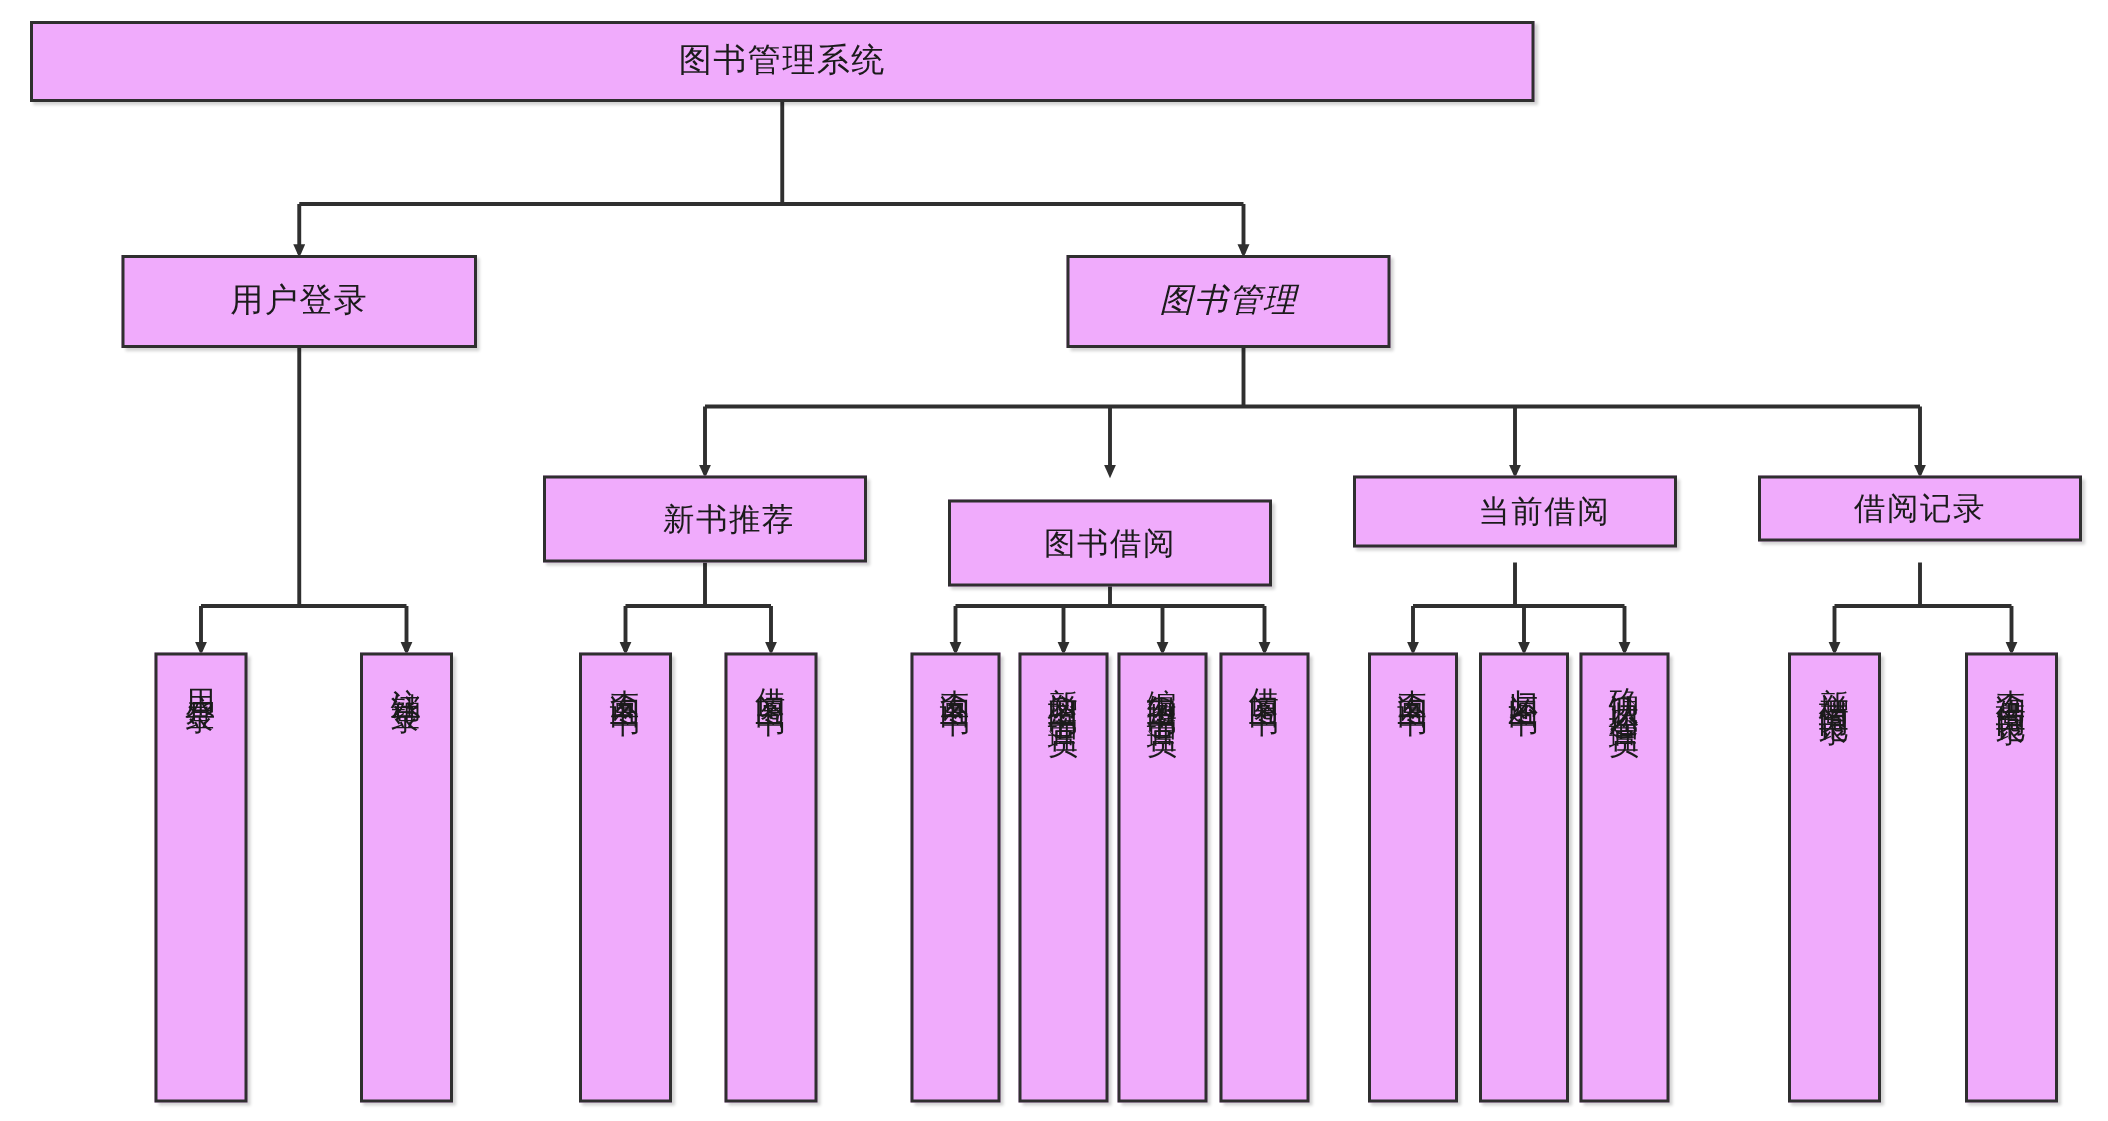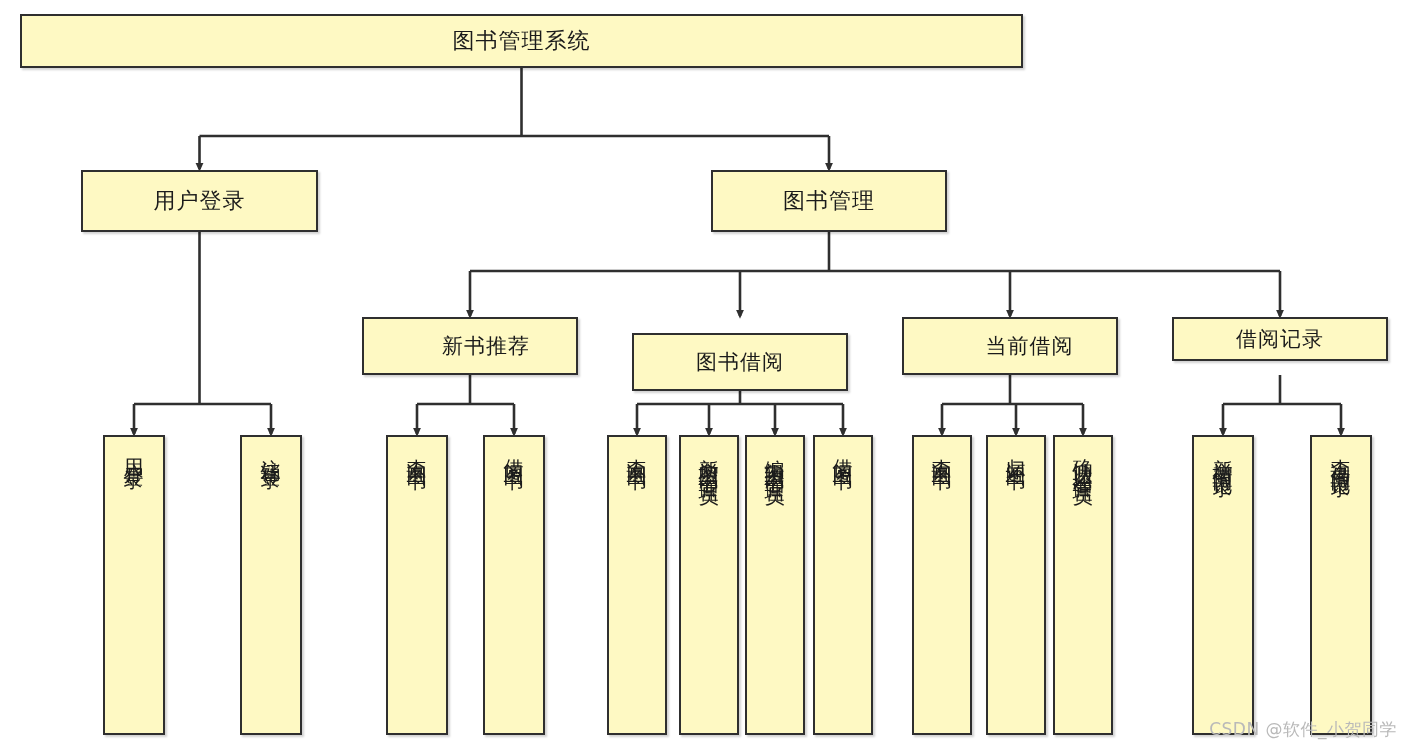--- a/index.html
+++ b/index.html
@@ -21,21 +21,21 @@
     position: absolute;
     left: 0;
     top: 0;
     width: 1405px;
     height: 747px;
   }
   .node-box {
     position: absolute;
     box-sizing: border-box;
     border: 2.5px solid #2f2f2f;
-    background: #fef9c3;
+    background: #f0abfc;
     display: flex;
     align-items: center;
     justify-content: center;
     box-shadow: 2px 2px 2px rgba(0,0,0,0.18);
   }
   .node-label {
     color: #1b1b1b;
     font-size: 21px;
     line-height: 1.25;
     letter-spacing: 1px;
@@ -119,30 +119,30 @@
       </g>
   </svg>
 
   <div id="nodes-layer">
       <div class="node-box level1" style="left: 20px; top: 14px; width: 1003px; height: 54px;">
         <span class="node-label">图书管理系统</span>
       </div>
       <div class="node-box level2" style="left: 81px; top: 170px; width: 237px; height: 62px;">
         <span class="node-label">用户登录</span>
       </div>
-      <div class="node-box level2" style="left: 711px; top: 170px; width: 236px; height: 62px;">
+      <div class="node-box level2" style="left: 711px; top: 170px; width: 216px; height: 62px; font-style: italic;">
         <span class="node-label">图书管理</span>
       </div>
       <div class="node-box level3" style="left: 362px; top: 317px; width: 216px; height: 58px; padding-left: 32px;">
         <span class="node-label">新书推荐</span>
       </div>
       <div class="node-box level3" style="left: 632px; top: 317px; width: 216px; height: 58px; margin-top: 16px;">
         <span class="node-label">图书借阅</span>
       </div>
-      <div class="node-box level3" style="left: 902px; top: 317px; width: 216px; height: 58px; padding-left: 39px;">
+      <div class="node-box level3" style="left: 902px; top: 317px; width: 216px; height: 48px; padding-left: 39px;">
         <span class="node-label">当前借阅</span>
       </div>
       <div class="node-box level3" style="left: 1172px; top: 317px; width: 216px; height: 44px;">
         <span class="node-label">借阅记录</span>
       </div>
       <div class="node-box level4 leaf" style="left: 103px; top: 435px; width: 62px; height: 300px;">
         <span class="node-label">用户登录</span>
       </div>
       <div class="node-box level4 leaf" style="left: 240px; top: 435px; width: 62px; height: 300px;">
         <span class="node-label">注销登录</span>
@@ -175,14 +175,13 @@
         <span class="node-label">确认归还（管理员）</span>
       </div>
       <div class="node-box level4 leaf" style="left: 1192px; top: 435px; width: 62px; height: 300px;">
         <span class="node-label">新增借阅记录</span>
       </div>
       <div class="node-box level4 leaf" style="left: 1310px; top: 435px; width: 62px; height: 300px;">
         <span class="node-label">查询借阅记录</span>
       </div>
     </div>
 
-  <div id="watermark">CSDN @软件_小贺同学</div>
 </div>
 
 </body></html>

